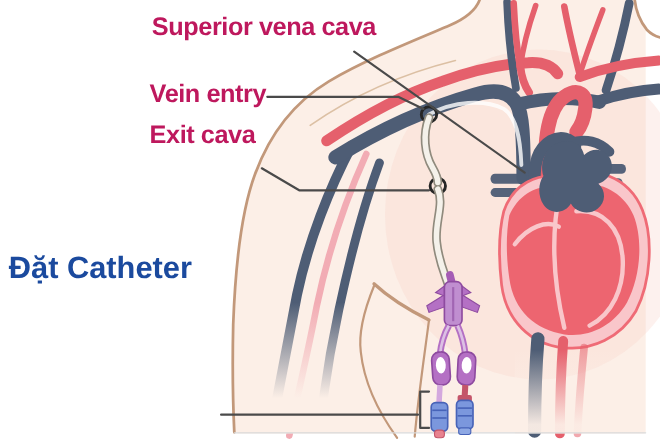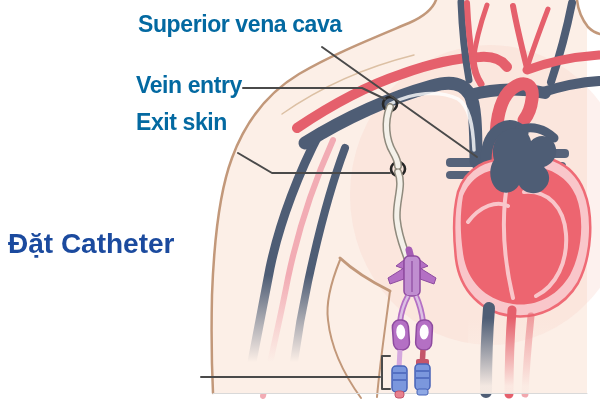--- a/index.html
+++ b/index.html
@@ -1,20 +1,20 @@
 <!DOCTYPE html>
 <html><head>
 <meta charset="utf-8">
 <style>
   html,body{margin:0;padding:0;}
   #stage{position:relative;width:600px;height:400px;background:#ffffff;overflow:hidden;
          font-family:"Liberation Sans",sans-serif;}
   #art{position:absolute;left:0;top:0;}
   .lbl{position:absolute;font-weight:700;font-size:23px;line-height:23px;
-       letter-spacing:-0.4px;color:#0369a1;white-space:nowrap;}
+       letter-spacing:-0.4px;color:#be185d;white-space:nowrap;}
   .lbl span{display:block;}
   #title-text{position:absolute;left:8px;top:228px;font-weight:700;font-size:28px;
        letter-spacing:0;color:#1b4a9e;white-space:nowrap;}
 </style>
 </head>
 <body>
 
 <div id="stage">
 
   <svg id="art" width="600" height="400" viewBox="0 0 600 400">
@@ -163,18 +163,18 @@
       <path d="M201,377 L380,377"></path>
       <path d="M390,356 L382,356 L382,389 L390,389"></path>
     </g>
   </svg>
 
   <div class="lbl" style="left:138px;top:13px">Superior vena cava</div>
 
   <div class="lbl" style="left:136px;top:74px">Vein entry</div>
 
   <div class="lbl" style="left:136px;top:111px">
-    <span>Exit skin</span>
+    <span>Exit cava</span>
   </div>
 
 
   <div id="title-text">Đặt Catheter</div>
 </div>
 
 </body></html>

